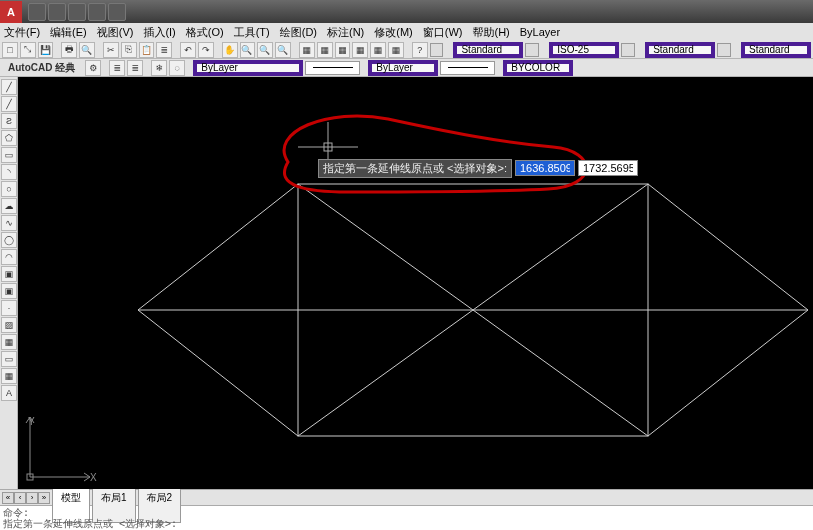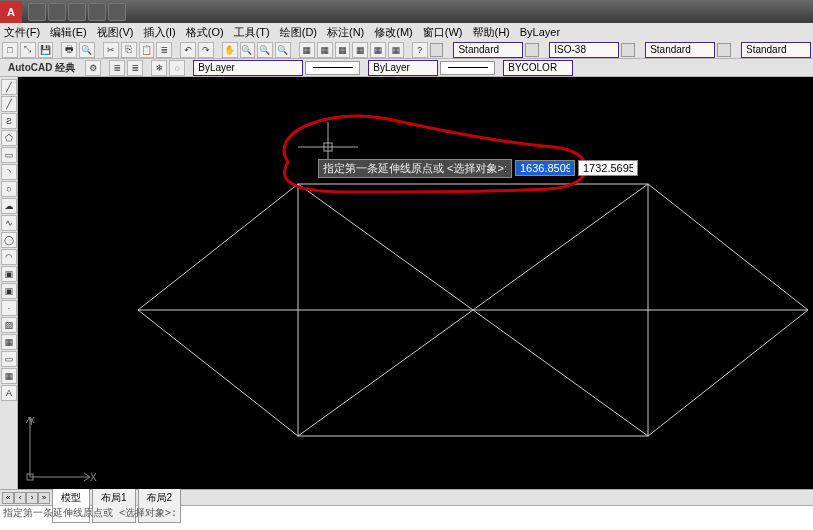--- a/index.html
+++ b/index.html
@@ -58,21 +58,21 @@
     background: #f0f0f0;
     border: 1px solid #b5b5b5;
     display: inline-flex; align-items: center; justify-content: center;
     font-size: 9px; color: #333;
   }
   .tb-sep { width: 4px; }
 
   .style-combo {
     height: 16px;
     background: #f8f8f8;
-    border: 1px solid #4c1d95;
+    border: 4px solid #4c1d95;
     font-size: 10px; padding: 0 4px;
     display: flex; align-items: center;
     min-width: 70px;
     margin-left: 6px;
   }
   .style-swatch {
     width: 14px; height: 14px; background: #ddd;
     border: 1px solid #999; margin-right: 2px;
   }
   .linetype-swatch {
@@ -214,21 +214,21 @@
   <div class="tb-btn">▦</div>
   <div class="tb-btn">▦</div>
   <div class="tb-btn">▦</div>
   <div class="tb-btn">▦</div>
   <div class="tb-sep"></div>
   <div class="tb-btn">?</div>
 
   <div class="style-swatch"></div>
   <div class="style-combo">Standard</div>
   <div class="style-swatch"></div>
-  <div class="style-combo">ISO-38</div>
+  <div class="style-combo">ISO-25</div>
   <div class="style-swatch"></div>
   <div class="style-combo">Standard</div>
   <div class="style-swatch"></div>
   <div class="style-combo">Standard</div>
 </div>
 
 <div class="toolbar-row layers">
   <span class="workspace-name">AutoCAD 经典</span>
   <div class="tb-btn">⚙</div>
   <div class="tb-sep"></div>
@@ -318,14 +318,15 @@
   <div class="tab-nav">«</div>
   <div class="tab-nav">‹</div>
   <div class="tab-nav">›</div>
   <div class="tab-nav">»</div>
   <div class="tab active">模型</div>
   <div class="tab">布局1</div>
   <div class="tab">布局2</div>
 </div>
 
 <div class="cmdline">
+  <div>命令:</div>
   <div>指定第一条延伸线原点或 &lt;选择对象&gt;:</div>
 </div>
 
 </body></html>

